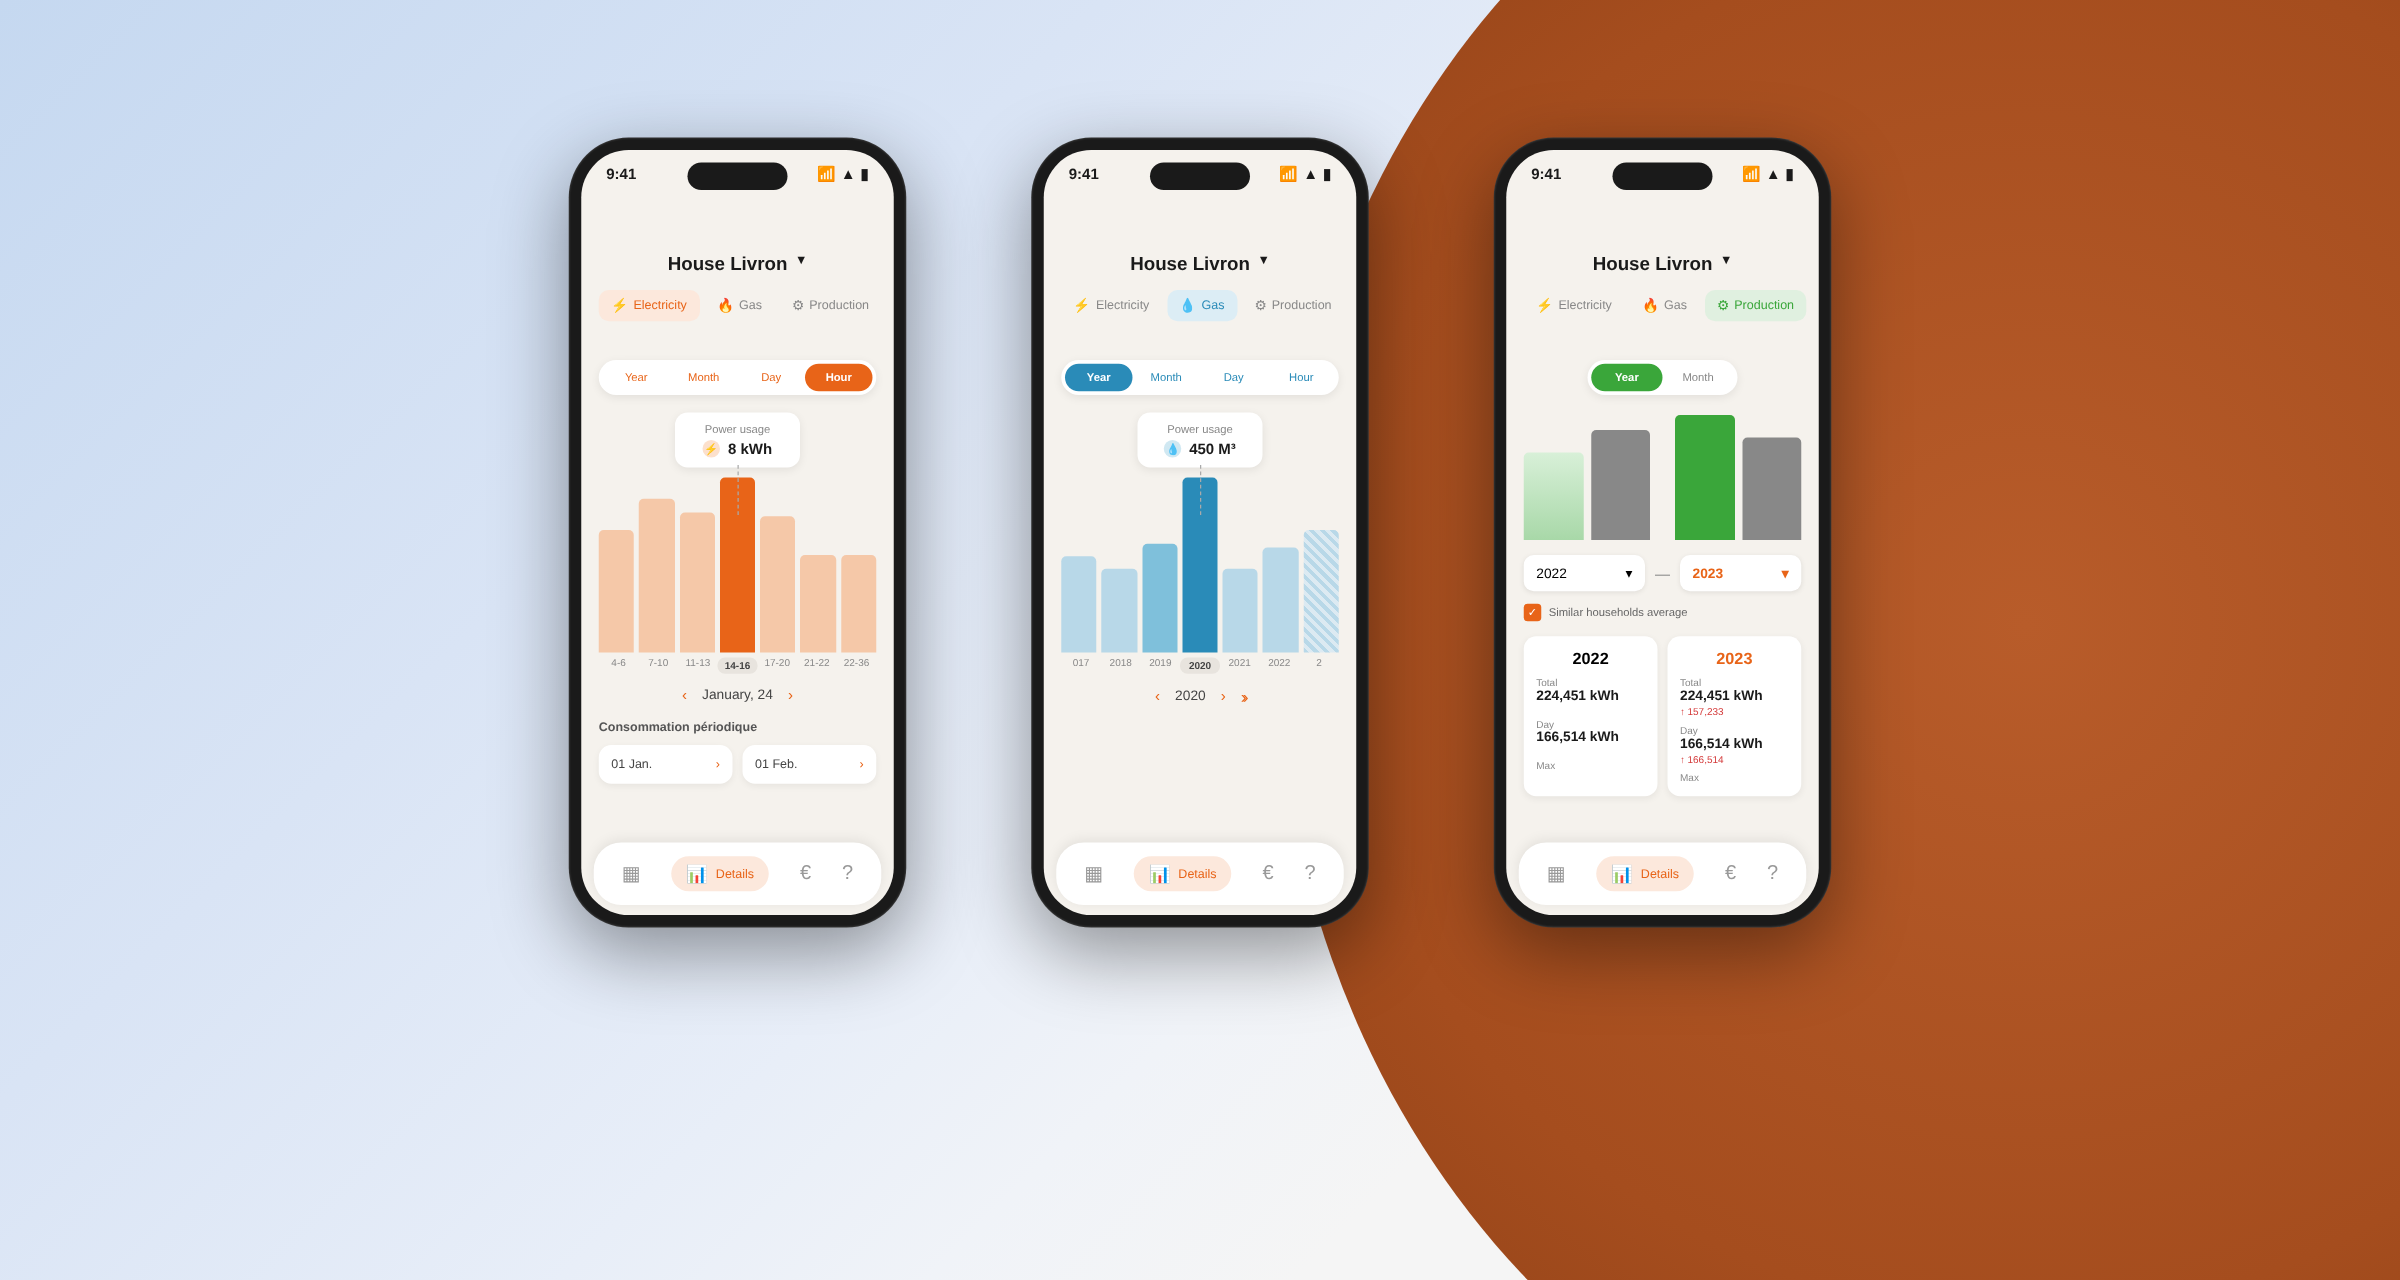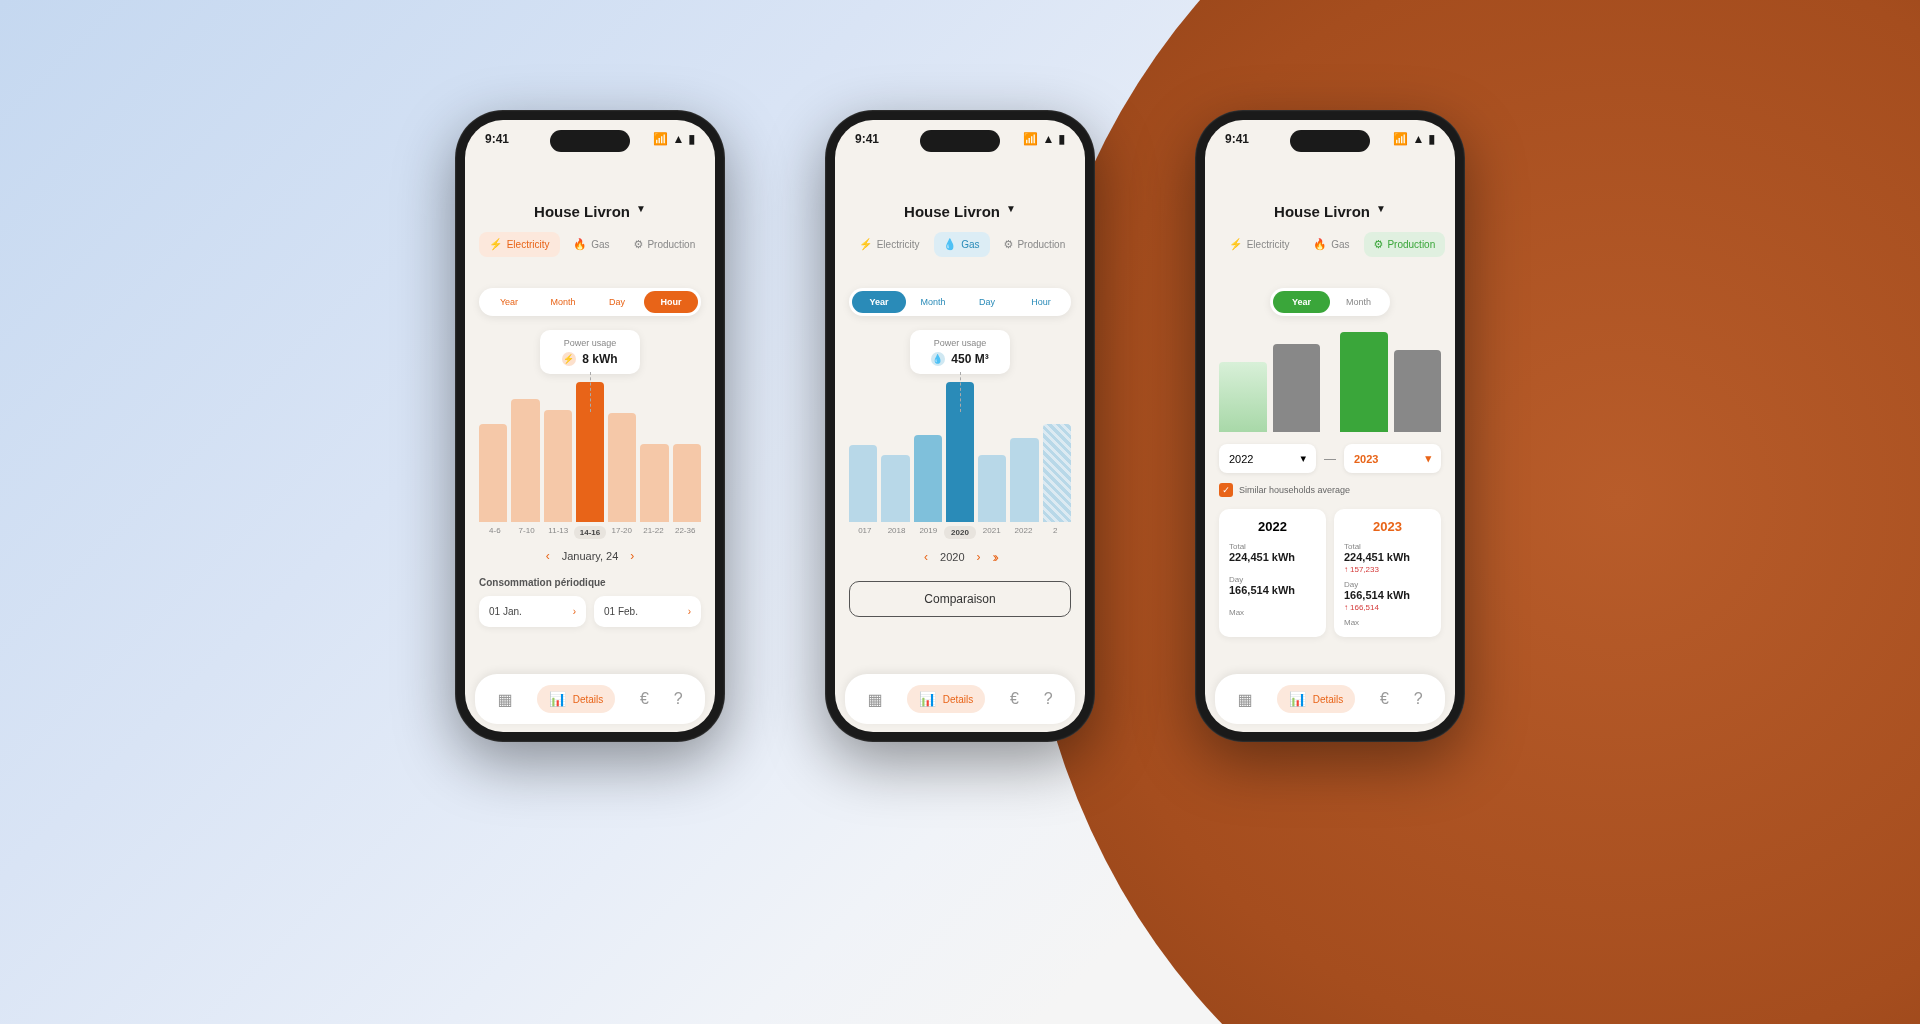--- a/index.html
+++ b/index.html
@@ -474,21 +474,20 @@
         <div class="x-label">2021</div>
         <div class="x-label">2022</div>
         <div class="x-label">2</div>
       </div>
       <div class="pager">
         <span class="pager-arrow">‹</span>
         <span>2020</span>
         <span class="pager-arrow">›</span>
         <span class="pager-dbl">››</span>
       </div>
-      <div class="compare-btn">Comparaison</div>
       <div class="bottom-nav">
         <span class="nav-item">▦</span>
         <div class="nav-details">
           <span class="nav-details-icon">📊</span>
           <span>Details</span>
         </div>
         <span class="nav-item">€</span>
         <span class="nav-item">?</span>
       </div>
     </div>

